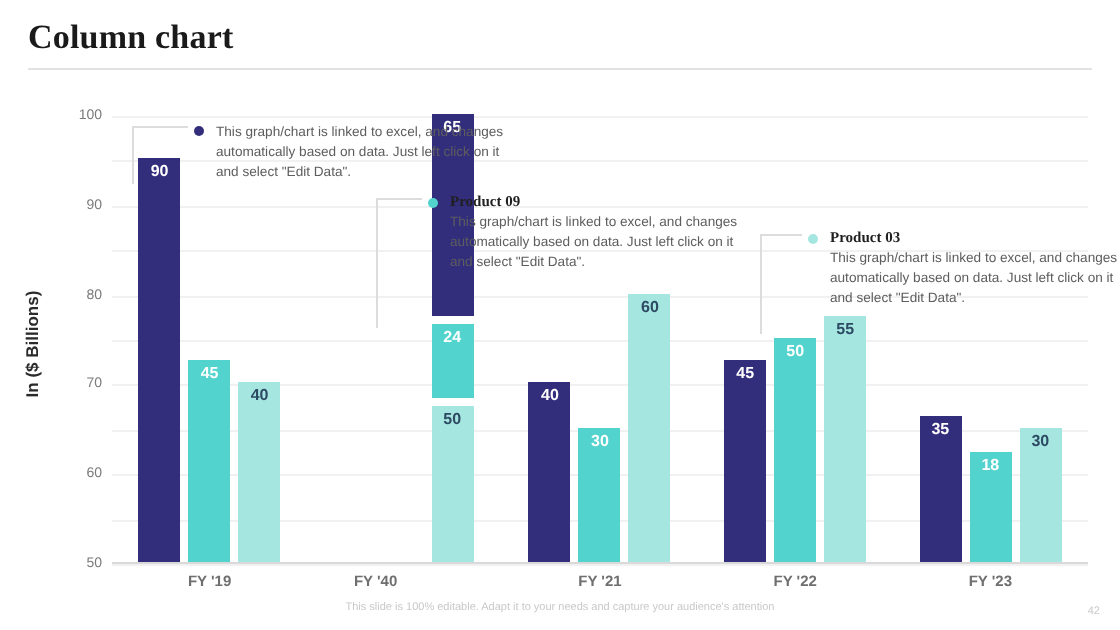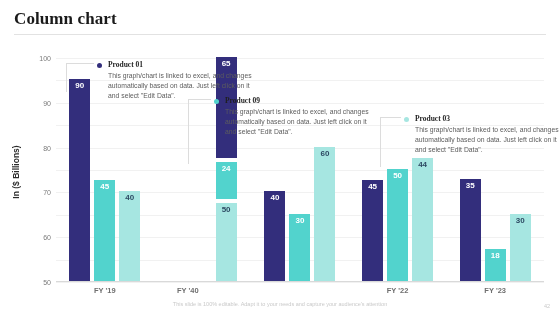--- a/index.html
+++ b/index.html
@@ -176,59 +176,59 @@
             <div class="val">40</div>
           </div>
           <div class="bar s2" style="height: 67.2px;">
             <div class="bar-fill" style="background: rgb(82, 211, 205);"></div>
             <div class="val">30</div>
           </div>
           <div class="bar s3" style="height: 134.4px;">
             <div class="bar-fill" style="background: rgb(166, 230, 225);"></div>
             <div class="val">60</div>
           </div>
+          <div class="x-label">FY '21</div>
         </div>
         <div class="group" style="left: 292.8px; width: 97.6px;">
           <div class="bar s1" style="height: 100.8px;">
             <div class="bar-fill" style="background: rgb(51, 46, 124);"></div>
             <div class="val">45</div>
           </div>
           <div class="bar s2" style="height: 112px;">
             <div class="bar-fill" style="background: rgb(82, 211, 205);"></div>
             <div class="val">50</div>
           </div>
           <div class="bar s3" style="height: 123.2px;">
             <div class="bar-fill" style="background: rgb(166, 230, 225);"></div>
-            <div class="val">44</div>
+            <div class="val">55</div>
           </div>
           <div class="x-label">FY '22</div>
         </div>
         <div class="group" style="left: 390.4px; width: 97.6px;">
-          <div class="bar s1" style="height: 102px;">
+          <div class="bar s1" style="height: 73px;">
             <div class="bar-fill" style="background: rgb(51, 46, 124);"></div>
             <div class="val">35</div>
           </div>
-          <div class="bar s2" style="height: 32px;">
+          <div class="bar s2" style="height: 55px;">
             <div class="bar-fill" style="background: rgb(82, 211, 205);"></div>
             <div class="val">18</div>
           </div>
           <div class="bar s3" style="height: 67.2px;">
             <div class="bar-fill" style="background: rgb(166, 230, 225);"></div>
             <div class="val">30</div>
           </div>
           <div class="x-label">FY '23</div>
         </div>
       </div>
   </div>
 
   <div id="callouts">
       <div class="leader" style="left: 66px; top: 63px; width: 28px; height: 29px; border-width: 1px 0px 0px 1px;"></div>
       <div class="callout" style="left: 97px; top: 60px;">
         <div class="dot" style="background: rgb(51, 46, 124);"></div>
-        <div class="ct">Product 01</div>
         <div class="cb">This graph/chart is linked to excel, and changes automatically based on data. Just left click on it and select "Edit Data".</div>
       </div>
       <div class="leader" style="left: 188px; top: 99px; width: 23px; height: 65px; border-width: 1px 0px 0px 1px;"></div>
       <div class="callout" style="left: 214px; top: 96px;">
         <div class="dot" style="background: rgb(82, 211, 205);"></div>
         <div class="ct">Product 09</div>
         <div class="cb">This graph/chart is linked to excel, and changes automatically based on data. Just left click on it and select "Edit Data".</div>
       </div>
       <div class="leader" style="left: 380px; top: 117px; width: 21px; height: 50px; border-width: 1px 0px 0px 1px;"></div>
       <div class="callout" style="left: 404px; top: 114px;">

